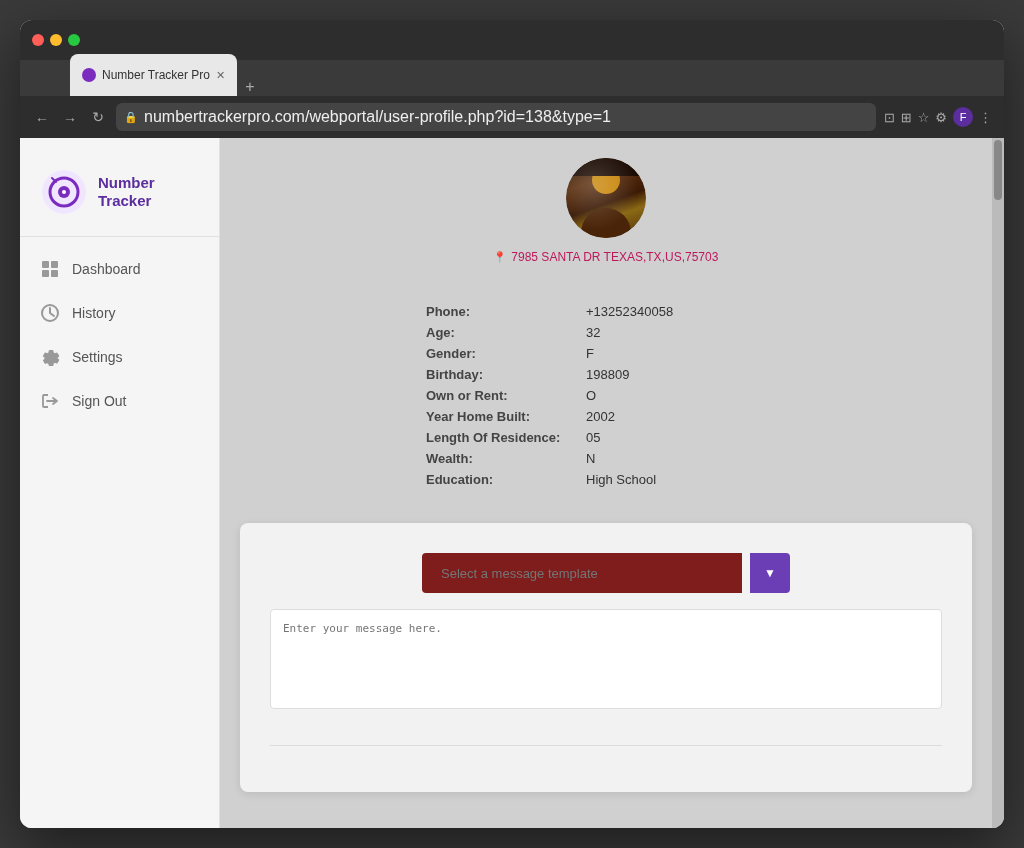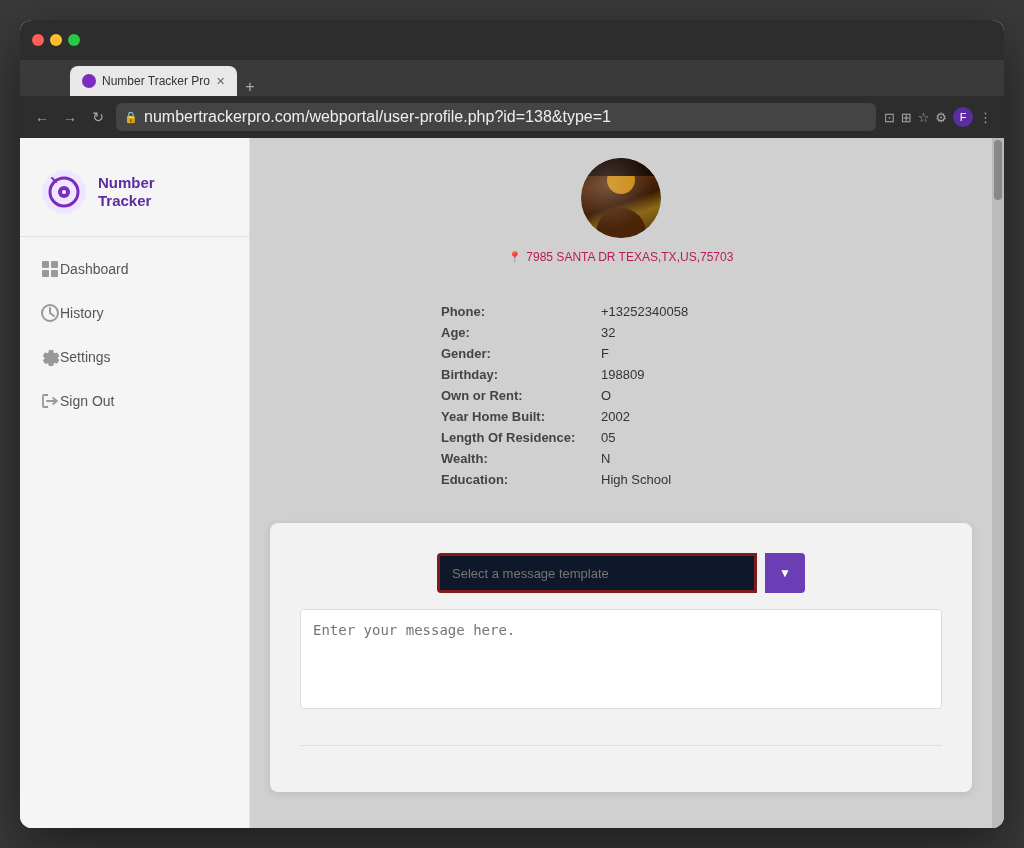--- a/index.html
+++ b/index.html
@@ -44,21 +44,21 @@
     .browser-tab-bar {
       background: #3a3a3a;
       height: 36px;
       display: flex;
       align-items: flex-end;
       padding: 0 50px;
       gap: 0;
     }
     .browser-tab {
       background: #e8e8e8;
-      height: 30px;
+      height: 42px;
       border-radius: 8px 8px 0 0;
       display: flex;
       align-items: center;
       padding: 0 12px;
       gap: 6px;
       font-size: 12px;
       color: #333;
       min-width: 160px;
     }
     .tab-favicon {
@@ -130,21 +130,21 @@
       font-size: 13px;
       cursor: pointer;
     }
     .browser-content {
       display: flex;
       height: calc(808px - 40px - 36px - 42px);
       background: #d0d0d0;
     }
     
     .sidebar {
-      width: 230px;
+      width: 200px;
       background: #f5f5f5;
       flex-shrink: 0;
       padding: 20px 0;
       border-right: 1px solid #e0e0e0;
     }
     .logo-area {
       display: flex;
       align-items: center;
       gap: 10px;
       padding: 10px 20px 20px 20px;
@@ -157,21 +157,21 @@
     }
     .logo-text {
       font-weight: 700;
       color: #5b2d9e;
       line-height: 1.2;
       font-size: 15px;
     }
     .nav-item {
       display: flex;
       align-items: center;
-      gap: 0;
+      gap: 12px;
       padding: 12px 20px;
       cursor: pointer;
       color: #555;
       font-size: 14px;
     }
     .nav-icon {
       width: 20px;
       height: 20px;
       color: #888;
       flex-shrink: 0;
@@ -259,26 +259,26 @@
       display: flex;
       align-items: center;
       gap: 8px;
       margin-bottom: 16px;
       justify-content: center;
     }
     .template-select {
       flex: 1;
       max-width: 320px;
       height: 40px;
-      border: 3px solid #7f1d1d;
+      border: 7px solid #7f1d1d;
       border-radius: 4px 0 0 4px;
       padding: 0 12px;
       font-size: 13px;
       color: #999;
-      background: #0f172a;
+      background: #7f1d1d;
       outline: none;
       appearance: none;
     }
     .template-dropdown-btn {
       background: #6b3eb6;
       color: white;
       border: none;
       height: 40px;
       width: 40px;
       border-radius: 0 4px 4px 0;
@@ -287,21 +287,21 @@
       align-items: center;
       justify-content: center;
       font-size: 12px;
     }
     .message-textarea {
       width: 100%;
       height: 100px;
       border: 1px solid #ddd;
       border-radius: 4px;
       padding: 12px;
-      font-size: 14px;
+      font-size: 11px;
       color: #999;
       resize: none;
       outline: none;
       background: white;
       margin-bottom: 16px;
     }
     .divider {
       border: none;
       border-top: 1px solid #ddd;
       margin: 16px 0;

